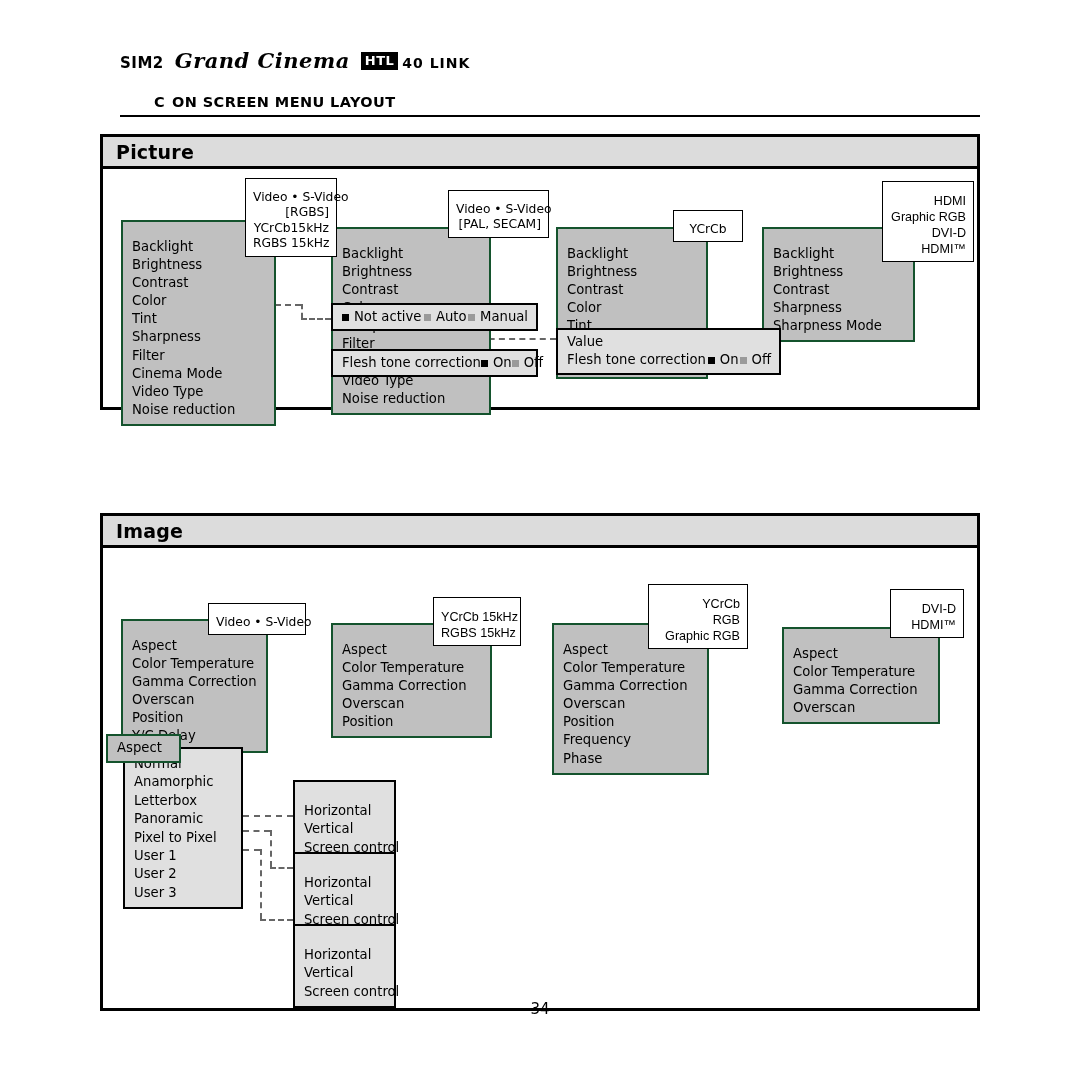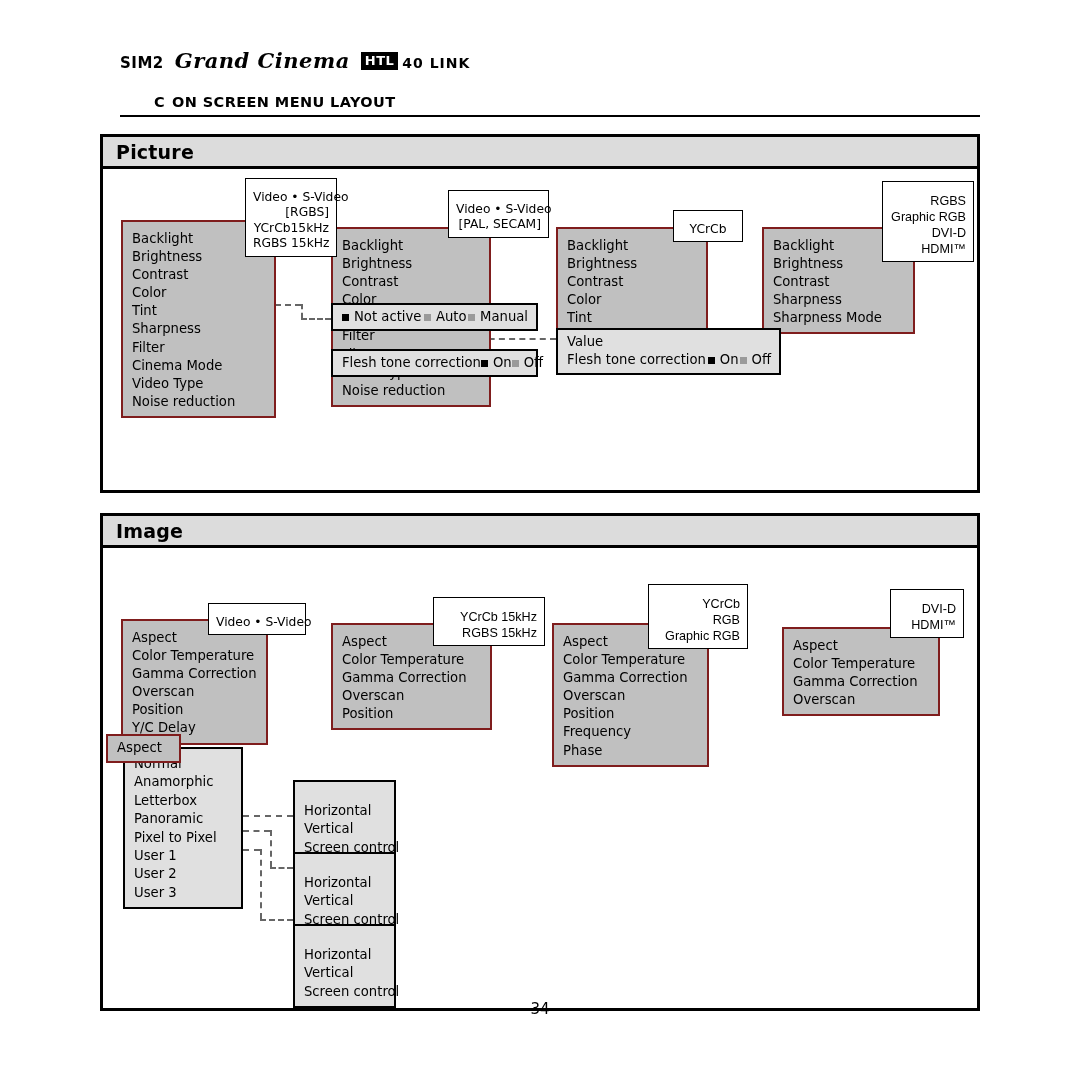--- a/index.html
+++ b/index.html
@@ -54,24 +54,24 @@
     display:flex;align-items:center;box-sizing:border-box;
   }
   .panel-head span{
     font-weight:bold;font-size:19px;margin-left:13px;letter-spacing:.2px;
   }
   .panel-body{position:relative;width:100%;box-sizing:border-box;}
 
   
   .mbox{
     position:absolute;box-sizing:border-box;
-    border:2px solid #7f1d1d;background:#c0c0c0;
+    border:2px solid #14532d;background:#c0c0c0;
     font-family:"DejaVu Sans","Liberation Sans",sans-serif;
     font-size:13.2px;line-height:18.1px;
-    padding:8px 9px 5px 9px;
+    padding:16px 9px 5px 9px;
     z-index:3;
   }
   .mbox div{white-space:nowrap;}
 
   
   .lbox{
     position:absolute;box-sizing:border-box;
     border:2px solid #000;background:#e0e0e0;
     font-family:"DejaVu Sans","Liberation Sans",sans-serif;
     font-size:13.2px;line-height:18.4px;
@@ -129,21 +129,21 @@
     <span class="brand-script">Grand Cinema</span>
     <span class="brand-htl">HTL</span>
     <span class="brand-model">40 LINK</span>
   </div>
 
   <div class="sect-title">
     <span class="letter">C</span><span>ON SCREEN MENU LAYOUT</span>
   </div>
   <div class="rule"></div>
 
-  <div class="panel" style="left:100px;top:134px;width:880px;height:359px;">
+  <div class="panel" style="left:100px;top:134px;width:880px;height:276px;">
     <div class="panel-head">
       <span>Picture</span>
     </div>
     <div class="panel-body" style="height:306px;">
 
       <div class="dash-h" style="left:172px;top:135px;width:26px;"></div>
       <div class="dash-v" style="left:198px;top:135px;height:14px;"></div>
       <div class="dash-h" style="left:198px;top:149px;width:30px;"></div>
 
       <div class="sol-v" style="left:258px;top:149px;height:31px;"></div>
@@ -199,21 +199,21 @@
       </div>
 
       <div class="mbox" style="left:659px;top:58px;width:153px;">
         <div>Backlight</div>
         <div>Brightness</div>
         <div>Contrast</div>
         <div>Sharpness</div>
         <div>Sharpness Mode</div>
       </div>
       <div class="lbl arial" style="left:779px;top:12px;width:92px;">
-        <div>RGBS</div>
+        <div>HDMI</div>
         <div>Graphic RGB</div>
         <div>DVI-D</div>
         <div>HDMI™</div>
       </div>
 
       <div class="lbox" style="left:228px;top:134px;width:207px;padding-top:3px;padding-bottom:3px;">
         <div class="optrow">
           <span class="bul"></span>
           <span>Not active</span>
           <span class="sp" style="width:22px;"></span>
@@ -279,21 +279,21 @@
         <div>Video • S-Video</div>
       </div>
 
       <div class="mbox" style="left:228px;top:75px;width:161px;">
         <div>Aspect</div>
         <div>Color Temperature</div>
         <div>Gamma Correction</div>
         <div>Overscan</div>
         <div>Position</div>
       </div>
-      <div class="lbl arial" style="left:330px;top:49px;width:112px;">
+      <div class="lbl arial" style="left:330px;top:49px;width:88px;">
         <div>YCrCb  15kHz</div>
         <div>RGBS  15kHz</div>
       </div>
 
       <div class="mbox" style="left:449px;top:75px;width:157px;">
         <div>Aspect</div>
         <div>Color Temperature</div>
         <div>Gamma Correction</div>
         <div>Overscan</div>
         <div>Position</div>

